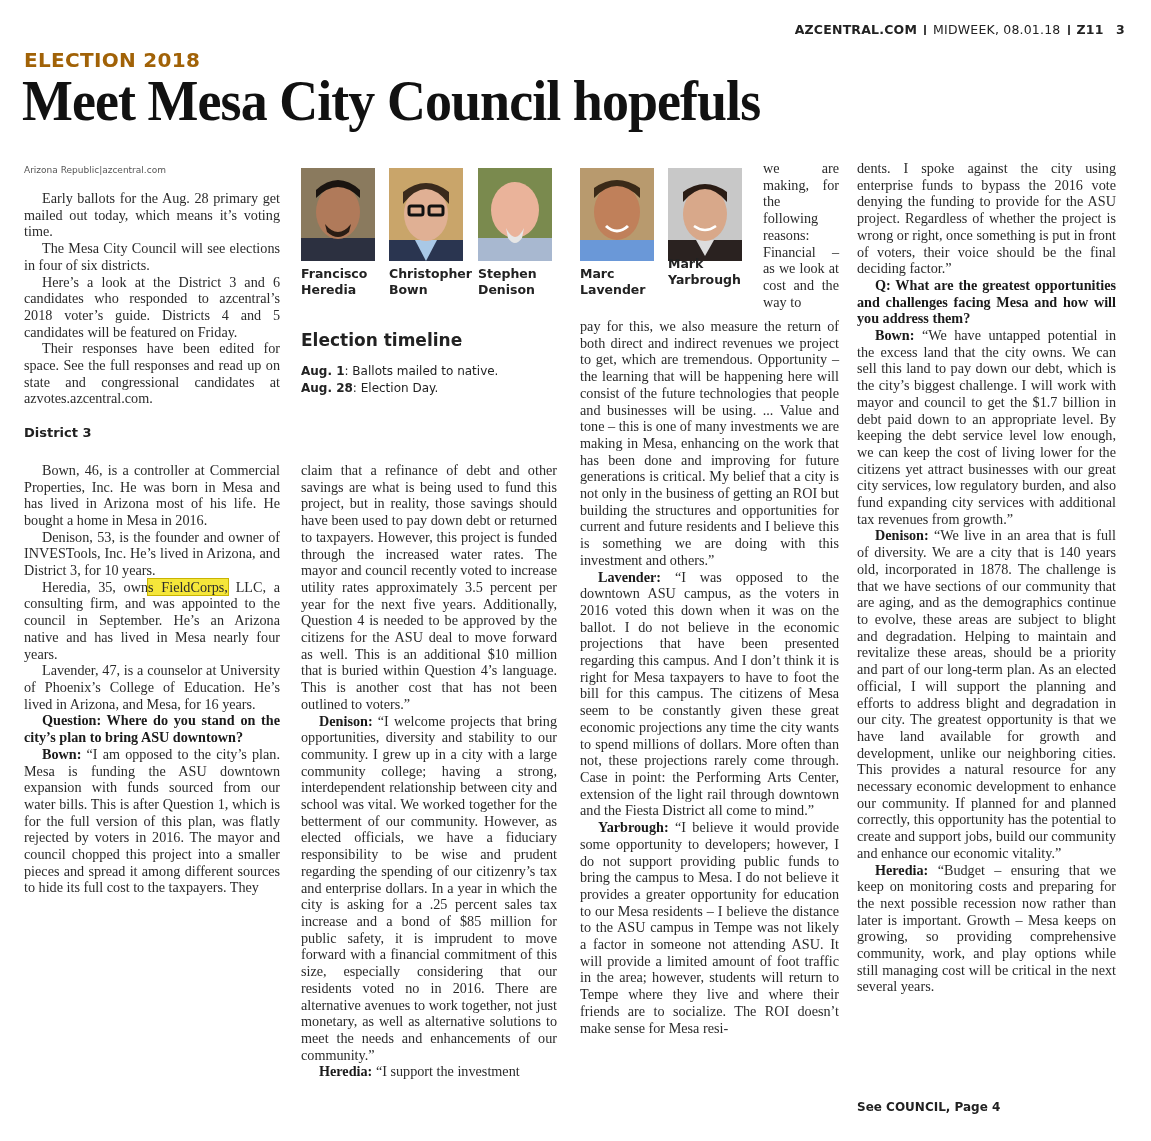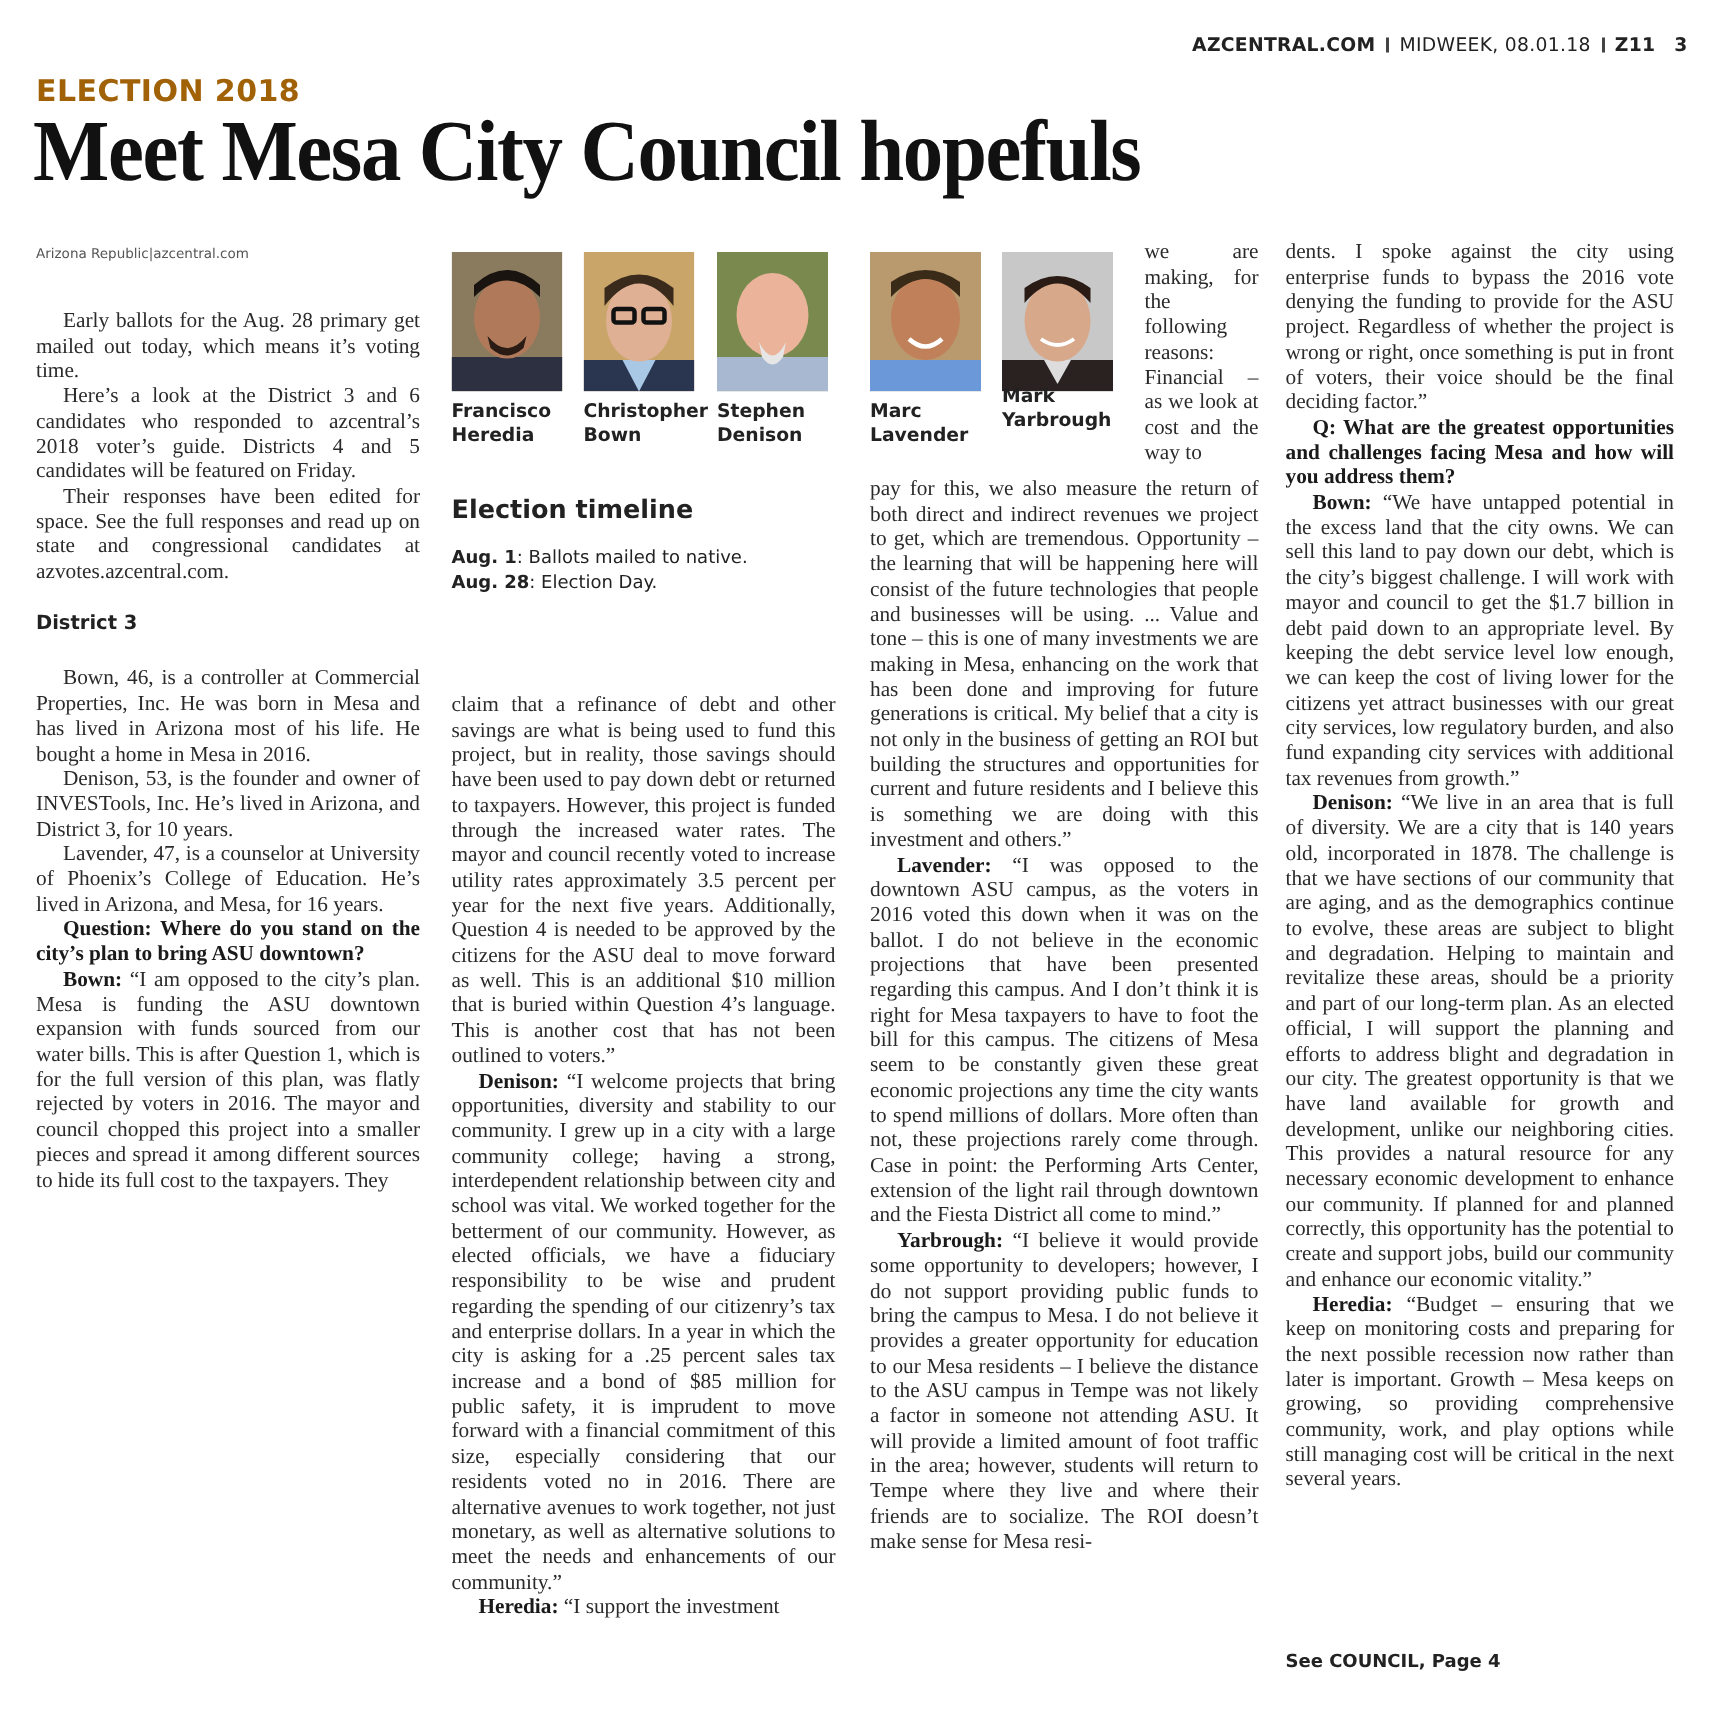--- a/index.html
+++ b/index.html
@@ -30,29 +30,31 @@
 <body>
 
 <div class="abs masthead">
   <b>AZCENTRAL.COM</b><span class="sep"></span><span>MIDWEEK, 08.01.18</span><span class="sep"></span><b>Z11</b>&nbsp;&nbsp;&nbsp;<b>3</b>
 </div>
 
 <div class="abs kicker">ELECTION 2018</div>
 <div class="abs headline">Meet Mesa City Council hopefuls</div>
 <div class="abs byline">Arizona Republic|azcentral.com</div>
 
-<div class="col" style="left:24px; top:190px; width:256px;margin-top:16px;">
+<div class="col" style="left:24px; top:190px; width:256px;">
   <p>Early ballots for the Aug. 28 primary get mailed out today, which means it’s voting time.</p>
+  <p>The Mesa City Council will see elections in four of six districts.</p>
   <p>Here’s a look at the District 3 and 6 candidates who responded to azcentral’s 2018 voter’s guide. Districts 4 and 5 candidates will be featured on Friday.</p>
   <p>Their responses have been edited for space. See the full responses and read up on state and congressional candidates at azvotes.azcentral.com.</p>
   <div style="height:18px"></div>
   <p class="sect noind">District 3</p>
   <div style="height:20px"></div>
   <p>Bown, 46, is a controller at Commercial Properties, Inc. He was born in Mesa and has lived in Arizona most of his life. He bought a home in Mesa in 2016.</p>
   <p>Denison, 53, is the founder and owner of INVESTools, Inc. He’s lived in Arizona, and District 3, for 10 years.</p>
+  <p><span>Heredia, 35, own</span><span class="hl">s FieldCorps,</span><span> LLC, a consulting firm, and was appointed to the council in September. He’s an Arizona native and has lived in Mesa nearly four years.</span></p>
   <p>Lavender, 47, is a counselor at University of Phoenix’s College of Education. He’s lived in Arizona, and Mesa, for 16 years.</p>
   <p class="q">Question: Where do you stand on the city’s plan to bring ASU downtown?</p>
   <p><b>Bown:</b><span> “I am opposed to the city’s plan. Mesa is funding the ASU downtown expansion with funds sourced from our water bills. This is after Question 1, which is for the full version of this plan, was flatly rejected by voters in 2016. The mayor and council chopped this project into a smaller pieces and spread it among different sources to hide its full cost to the taxpayers. They</span></p>
 </div>
 
 <div class="photo" style="left:301px; top:168px;">
   <svg viewBox="0 0 74 93">
       <rect width="74" height="93" fill="#8a7a5e"></rect>
       <rect x="0" y="70" width="74" height="23" fill="#2c3040"></rect>
       <ellipse cx="37" cy="44" rx="22" ry="27" fill="#b07a5a"></ellipse>

